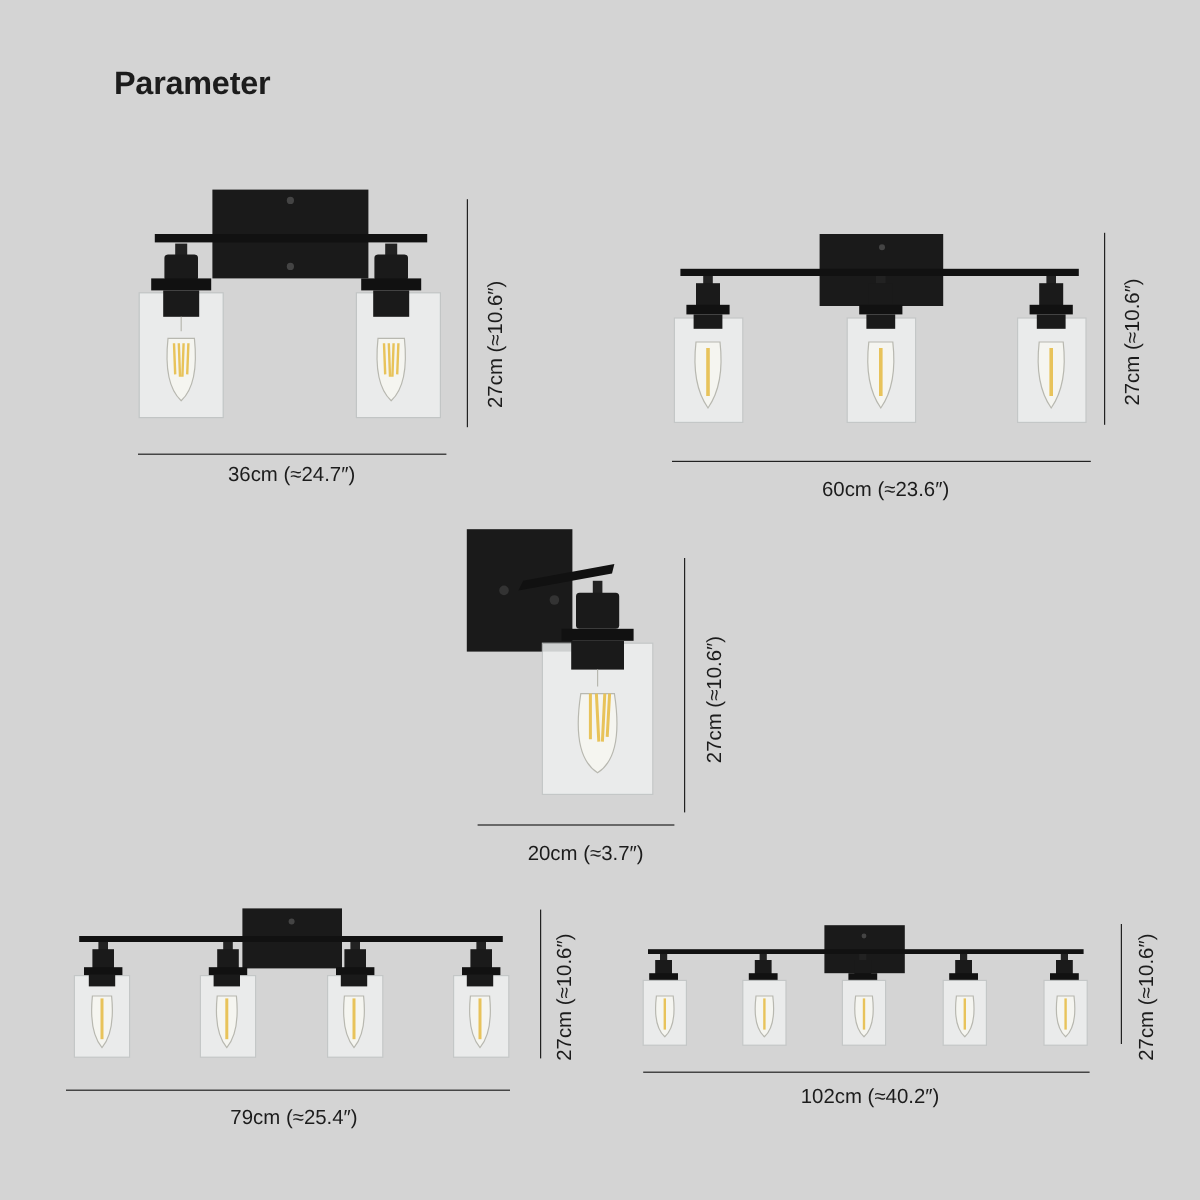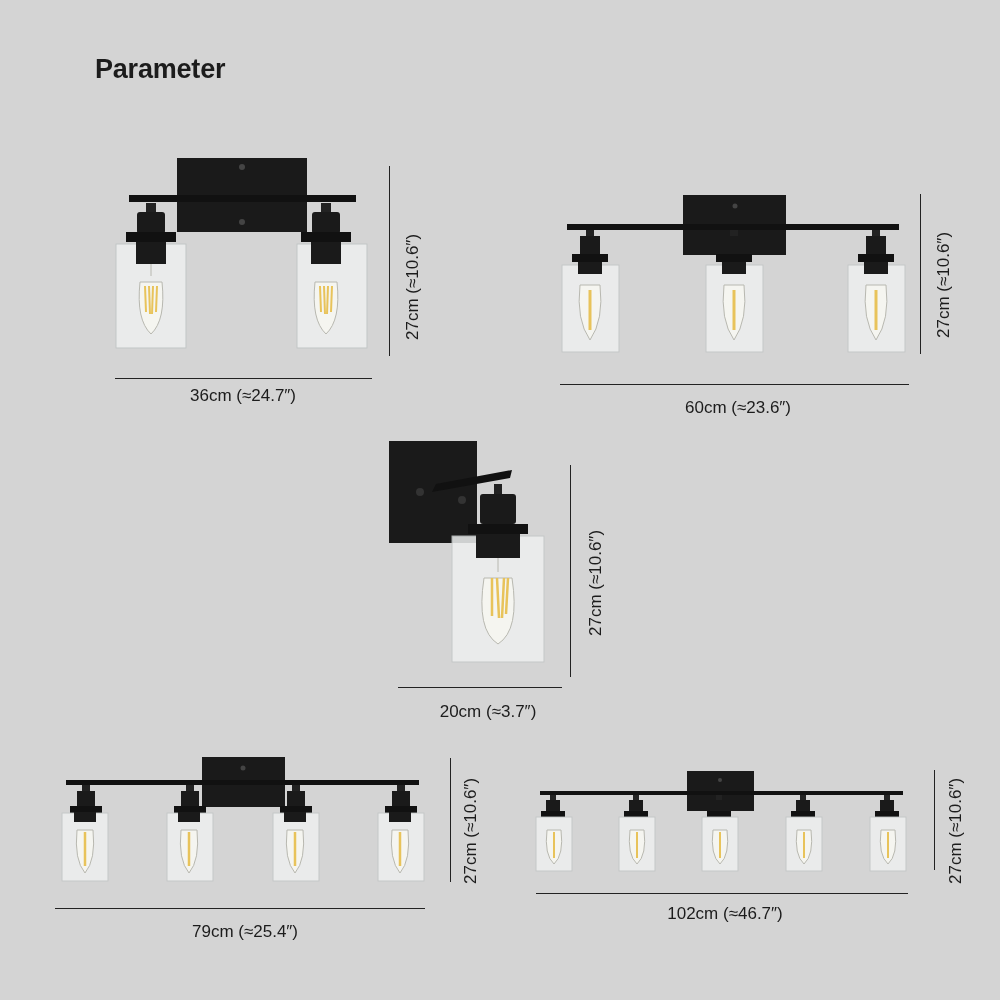--- a/index.html
+++ b/index.html
@@ -196,14 +196,14 @@
         <rect x="880" y="800" width="14" height="14" fill="#1a1a1a"></rect>
       <rect x="875" y="811" width="24" height="6" fill="#111"></rect>
       <rect x="870" y="817" width="36" height="54" fill="#eef0f0" stroke="#c2c5c5" opacity="0.85"></rect>
       <path d="M881 830 Q878 855 888 864 Q898 855 895 830 Z" fill="#f5f5f0" stroke="#b8b8b0"></path>
       <path d="M888 832 L888 858" stroke="#e8c35a" stroke-width="2"></path>
     </g>
   </svg>
   <div class="vline" style="left:934px;top:770px;height:100px"></div>
   <div class="hlabel" style="left:946px;top:884px">27cm (≈10.6″)</div>
   <div class="hline" style="left:536px;top:893px;width:372px"></div>
-  <div class="wlabel" style="left:725px;top:904px">102cm (≈46.7″)</div>
+  <div class="wlabel" style="left:725px;top:904px">102cm (≈40.2″)</div>
 </div>
 
 </body></html>

